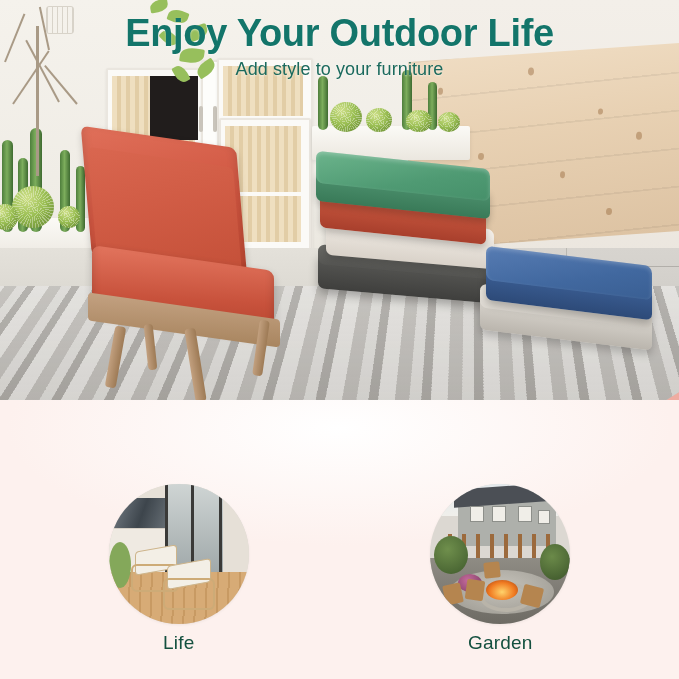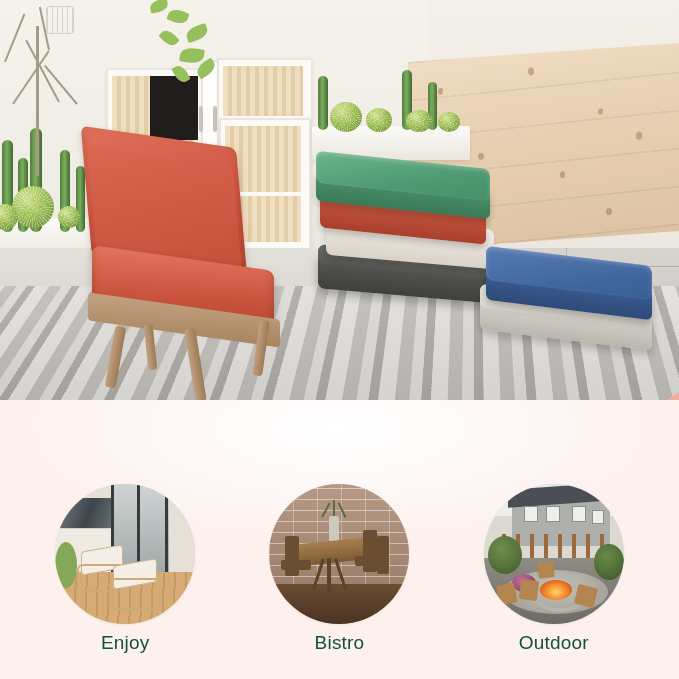--- a/index.html
+++ b/index.html
@@ -324,63 +324,47 @@
                     background:linear-gradient(165deg,#577cb3,#41689f 60%,#3a5f93);transform:skewY(7deg);
                     box-shadow:inset 0 2px 4px rgba(255,255,255,.22);"></div>
       </div>
 
     </div>
   </div>
 
   <div id="bottom"></div>
   <div id="bottomGlow"></div>
 
+  <div id="titleBlock">
+    <div id="mainTitle">Enjoy Your Outdoor Life</div>
+    <div id="subTitle">Add style to your furniture</div>
+  </div>
 
   <div id="cats">
 
 
     <div class="cat">
       <div class="circle">
         <div class="c2-wall"></div>
         <div class="c2-marble"></div>
         <div class="c2-cab"></div>
         <div class="c2-glass"></div>
         <div class="c2-mull" style="left:56px;"></div>
         <div class="c2-mull" style="left:82px;"></div>
         <div class="c2-mull" style="left:110px;"></div>
         <div class="c2-floor"></div>
         <div class="c2-ch" style="left:26px;top:64px;width:40px;height:22px;transform:skewY(-10deg);"></div>
         <div class="c2-rat" style="left:22px;top:80px;width:44px;height:24px;"></div>
         <div class="c2-ch" style="left:58px;top:78px;width:42px;height:22px;transform:skewY(-10deg);"></div>
         <div class="c2-rat" style="left:54px;top:94px;width:48px;height:28px;"></div>
         <div style="position:absolute;left:0;top:58px;width:22px;height:46px;border-radius:50%;background:#84a85a;"></div>
       </div>
-      <div class="catLabel">Enjoy</div>
+      <div class="catLabel">Life</div>
     </div>
 
-    <div class="cat">
-      <div class="circle">
-        <div class="c3-brick"></div>
-        <div class="c3-floor"></div>
-        <div class="c3-stem" style="left:64px;top:16px;width:2px;height:20px;"></div>
-        <div class="c3-stem" style="left:56px;top:18px;width:2px;height:16px;transform:rotate(28deg);"></div>
-        <div class="c3-stem" style="left:72px;top:18px;width:2px;height:16px;transform:rotate(-26deg);"></div>
-        <div class="c3-vase"></div>
-        <div class="c3-table"></div>
-        <div class="c3-leg" style="left:58px;top:74px;width:4px;height:34px;"></div>
-        <div class="c3-leg" style="left:48px;top:74px;width:3px;height:32px;transform:rotate(18deg);"></div>
-        <div class="c3-leg" style="left:70px;top:74px;width:3px;height:32px;transform:rotate(-18deg);"></div>
-        <div class="c3-chair" style="left:16px;top:52px;width:14px;height:40px;"></div>
-        <div class="c3-chair" style="left:12px;top:76px;width:30px;height:10px;"></div>
-        <div class="c3-chair" style="left:94px;top:46px;width:14px;height:42px;"></div>
-        <div class="c3-chair" style="left:86px;top:72px;width:32px;height:10px;"></div>
-        <div class="c3-chair" style="left:108px;top:52px;width:12px;height:38px;"></div>
-      </div>
-      <div class="catLabel">Bistro</div>
-    </div>
 
     <div class="cat">
       <div class="circle">
         <div class="c4-sky"></div>
         <div class="c4-house"></div>
         <div class="c4-roof"></div>
         <div class="c4-win" style="left:40px;top:22px;width:12px;height:14px;"></div>
         <div class="c4-win" style="left:62px;top:22px;width:12px;height:14px;"></div>
         <div class="c4-win" style="left:88px;top:22px;width:12px;height:14px;"></div>
         <div class="c4-win" style="left:108px;top:26px;width:10px;height:12px;"></div>
@@ -390,18 +374,18 @@
         <div class="c4-bush" style="position:absolute;left:4px;top:52px;width:34px;height:38px;background:radial-gradient(circle at 40% 35%,#6f8f4c,#3f5a2c);"></div>
         <div class="c4-bush" style="position:absolute;left:110px;top:60px;width:30px;height:36px;background:radial-gradient(circle at 40% 35%,#6b8a49,#3c552a);"></div>
         <div class="c4-bush" style="position:absolute;left:28px;top:90px;width:24px;height:18px;background:radial-gradient(circle at 40% 35%,#c46a9b,#7a3a60);"></div>
         <div class="c4-ring"></div>
         <div class="c4-fire"></div>
         <div class="c4-adir" style="left:14px;top:100px;width:18px;height:20px;transform:rotate(-12deg);"></div>
         <div class="c4-adir" style="left:36px;top:96px;width:18px;height:20px;transform:rotate(8deg);"></div>
         <div class="c4-adir" style="left:92px;top:102px;width:20px;height:20px;transform:rotate(14deg);"></div>
         <div class="c4-adir" style="left:54px;top:78px;width:16px;height:16px;transform:rotate(-6deg);"></div>
       </div>
-      <div class="catLabel">Outdoor</div>
+      <div class="catLabel">Garden</div>
     </div>
 
   </div>
 
 </div>
 
 </body></html>

